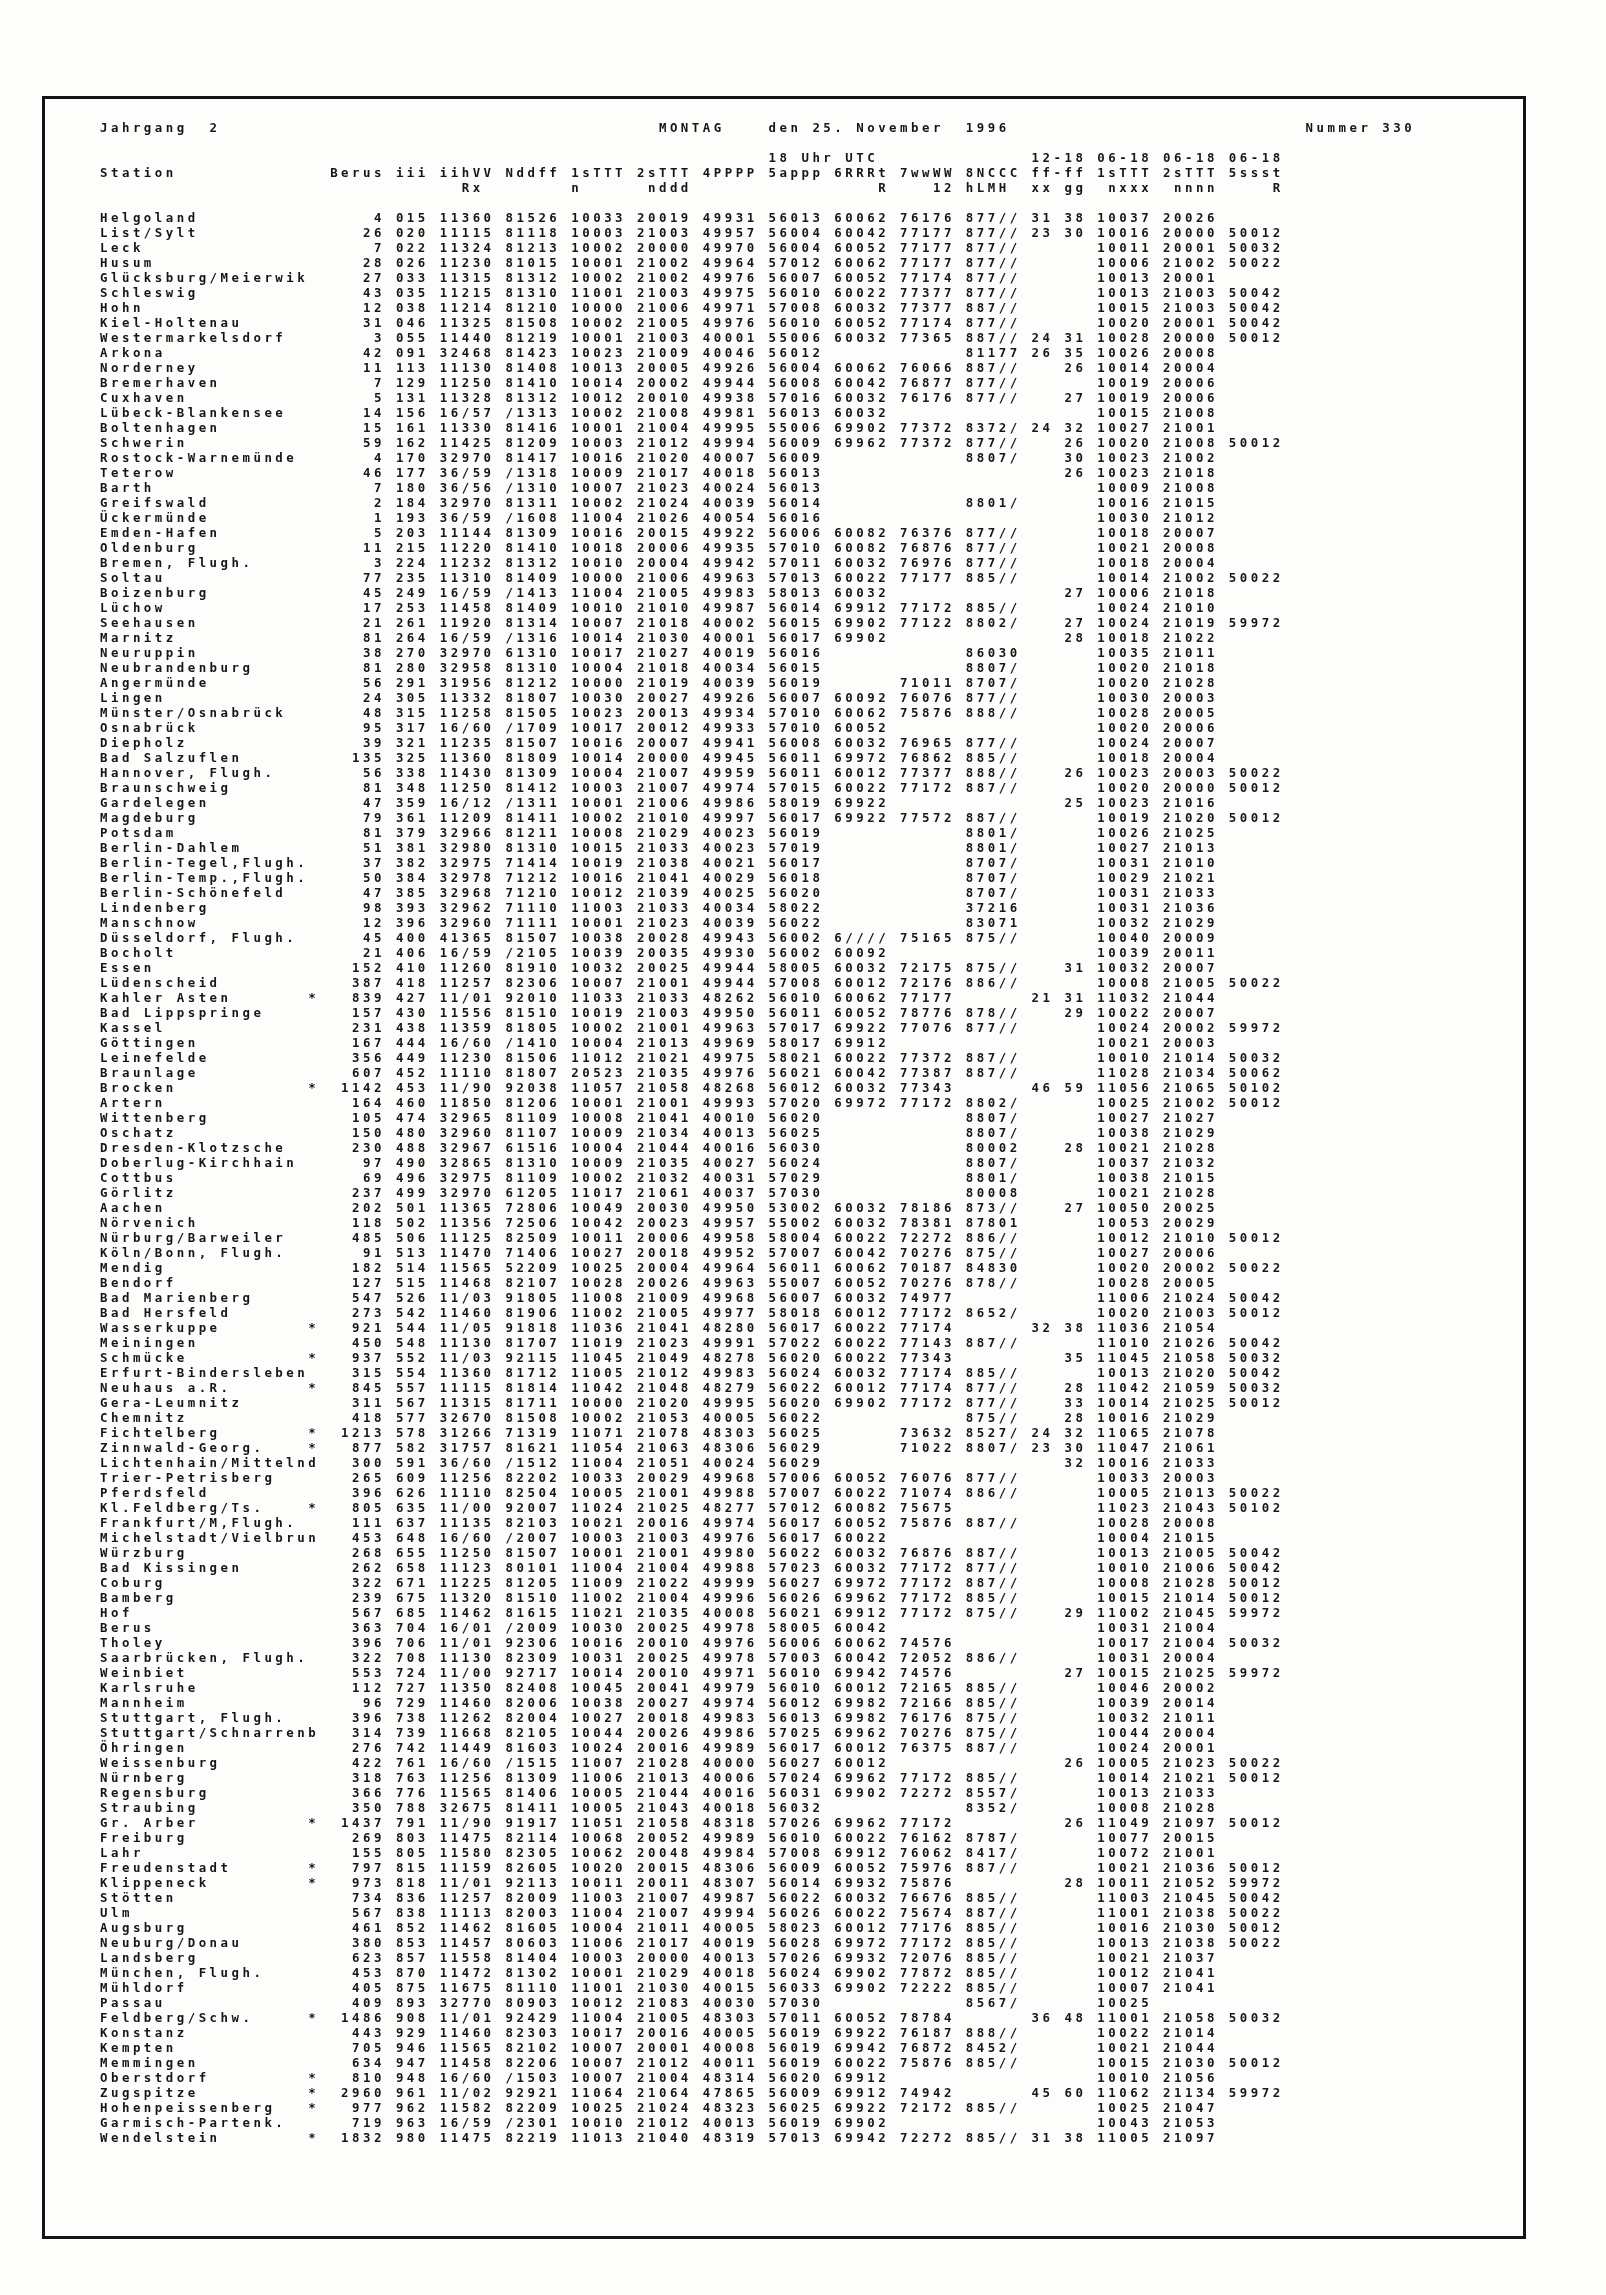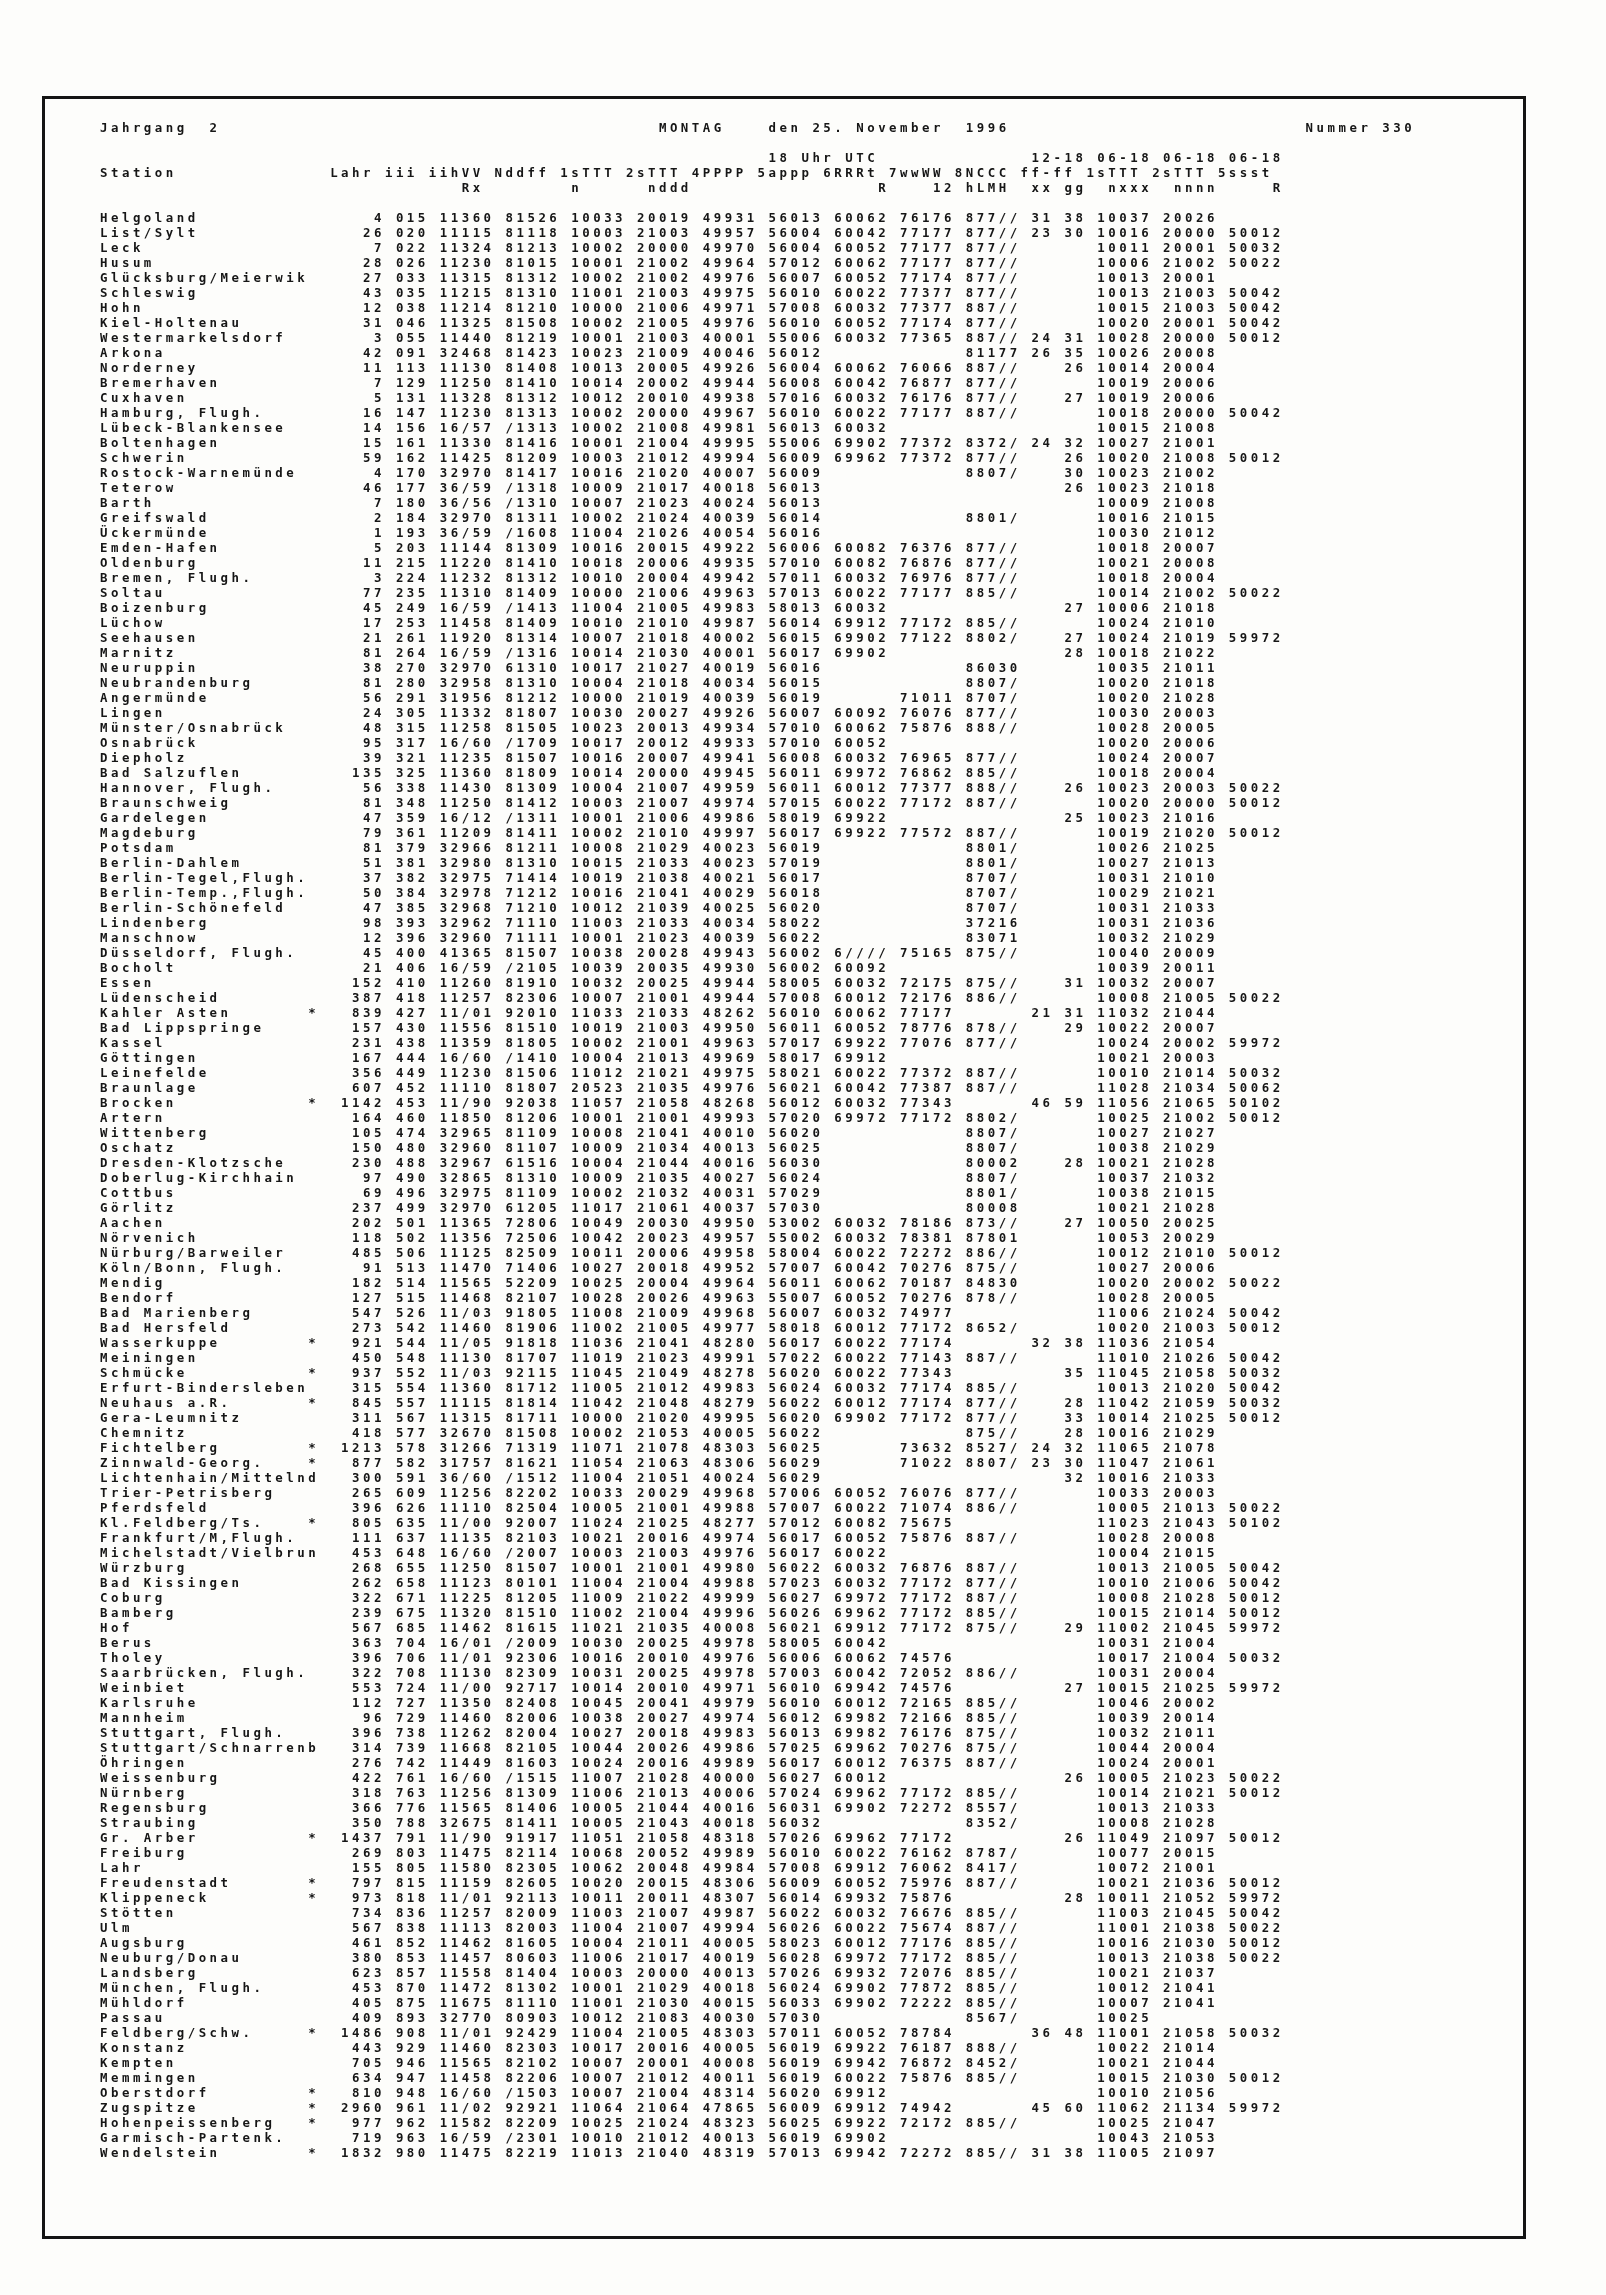--- a/index.html
+++ b/index.html
@@ -33,38 +33,37 @@
 </style>
 </head>
 <body>
 
 <div class="page">
   <div class="frame"></div>
   <div class="textblock">
     <div class="line" id="hdr-line">Jahrgang  2                                        MONTAG    den 25. November  1996                           Nummer 330</div>
     <div class="line"> </div>
     <div class="line">                                                             18 Uhr UTC              12-18 06-18 06-18 06-18</div>
-    <div class="line">Station              Lahr iii iihVV Nddff 1sTTT 2sTTT 4PPPP 5appp 6RRRt 7wwWW 8NCCC ff-ff 1sTTT 2sTTT 5ssst</div>
+    <div class="line">Station              Berus iii iihVV Nddff 1sTTT 2sTTT 4PPPP 5appp 6RRRt 7wwWW 8NCCC ff-ff 1sTTT 2sTTT 5ssst</div>
     <div class="line">                                 Rx        n      nddd                 R    12 hLMH  xx gg  nxxx  nnnn     R</div>
     <div class="line"> </div>
     <div id="rows-container">
         <div class="line">Helgoland                4 015 11360 81526 10033 20019 49931 56013 60062 76176 877// 31 38 10037 20026      </div>
         <div class="line">List/Sylt               26 020 11115 81118 10003 21003 49957 56004 60042 77177 877// 23 30 10016 20000 50012</div>
         <div class="line">Leck                     7 022 11324 81213 10002 20000 49970 56004 60052 77177 877//       10011 20001 50032</div>
         <div class="line">Husum                   28 026 11230 81015 10001 21002 49964 57012 60062 77177 877//       10006 21002 50022</div>
         <div class="line">Glücksburg/Meierwik     27 033 11315 81312 10002 21002 49976 56007 60052 77174 877//       10013 20001      </div>
         <div class="line">Schleswig               43 035 11215 81310 11001 21003 49975 56010 60022 77377 877//       10013 21003 50042</div>
         <div class="line">Hohn                    12 038 11214 81210 10000 21006 49971 57008 60032 77377 887//       10015 21003 50042</div>
         <div class="line">Kiel-Holtenau           31 046 11325 81508 10002 21005 49976 56010 60052 77174 877//       10020 20001 50042</div>
         <div class="line">Westermarkelsdorf        3 055 11440 81219 10001 21003 40001 55006 60032 77365 887// 24 31 10028 20000 50012</div>
         <div class="line">Arkona                  42 091 32468 81423 10023 21009 40046 56012             81177 26 35 10026 20008      </div>
         <div class="line">Norderney               11 113 11130 81408 10013 20005 49926 56004 60062 76066 887//    26 10014 20004      </div>
         <div class="line">Bremerhaven              7 129 11250 81410 10014 20002 49944 56008 60042 76877 877//       10019 20006      </div>
         <div class="line">Cuxhaven                 5 131 11328 81312 10012 20010 49938 57016 60032 76176 877//    27 10019 20006      </div>
-        <div class="line">Hamburg, Flugh.         16 147 11230 81313 10002 20000 49967 56010 60022 77177 887//       10018 20000 50042</div>
         <div class="line">Lübeck-Blankensee       14 156 16/57 /1313 10002 21008 49981 56013 60032                   10015 21008      </div>
         <div class="line">Boltenhagen             15 161 11330 81416 10001 21004 49995 55006 69902 77372 8372/ 24 32 10027 21001      </div>
         <div class="line">Schwerin                59 162 11425 81209 10003 21012 49994 56009 69962 77372 877//    26 10020 21008 50012</div>
         <div class="line">Rostock-Warnemünde       4 170 32970 81417 10016 21020 40007 56009             8807/    30 10023 21002      </div>
         <div class="line">Teterow                 46 177 36/59 /1318 10009 21017 40018 56013                      26 10023 21018      </div>
         <div class="line">Barth                    7 180 36/56 /1310 10007 21023 40024 56013                         10009 21008      </div>
         <div class="line">Greifswald               2 184 32970 81311 10002 21024 40039 56014             8801/       10016 21015      </div>
         <div class="line">Ückermünde               1 193 36/59 /1608 11004 21026 40054 56016                         10030 21012      </div>
         <div class="line">Emden-Hafen              5 203 11144 81309 10016 20015 49922 56006 60082 76376 877//       10018 20007      </div>
         <div class="line">Oldenburg               11 215 11220 81410 10018 20006 49935 57010 60082 76876 877//       10021 20008      </div>

